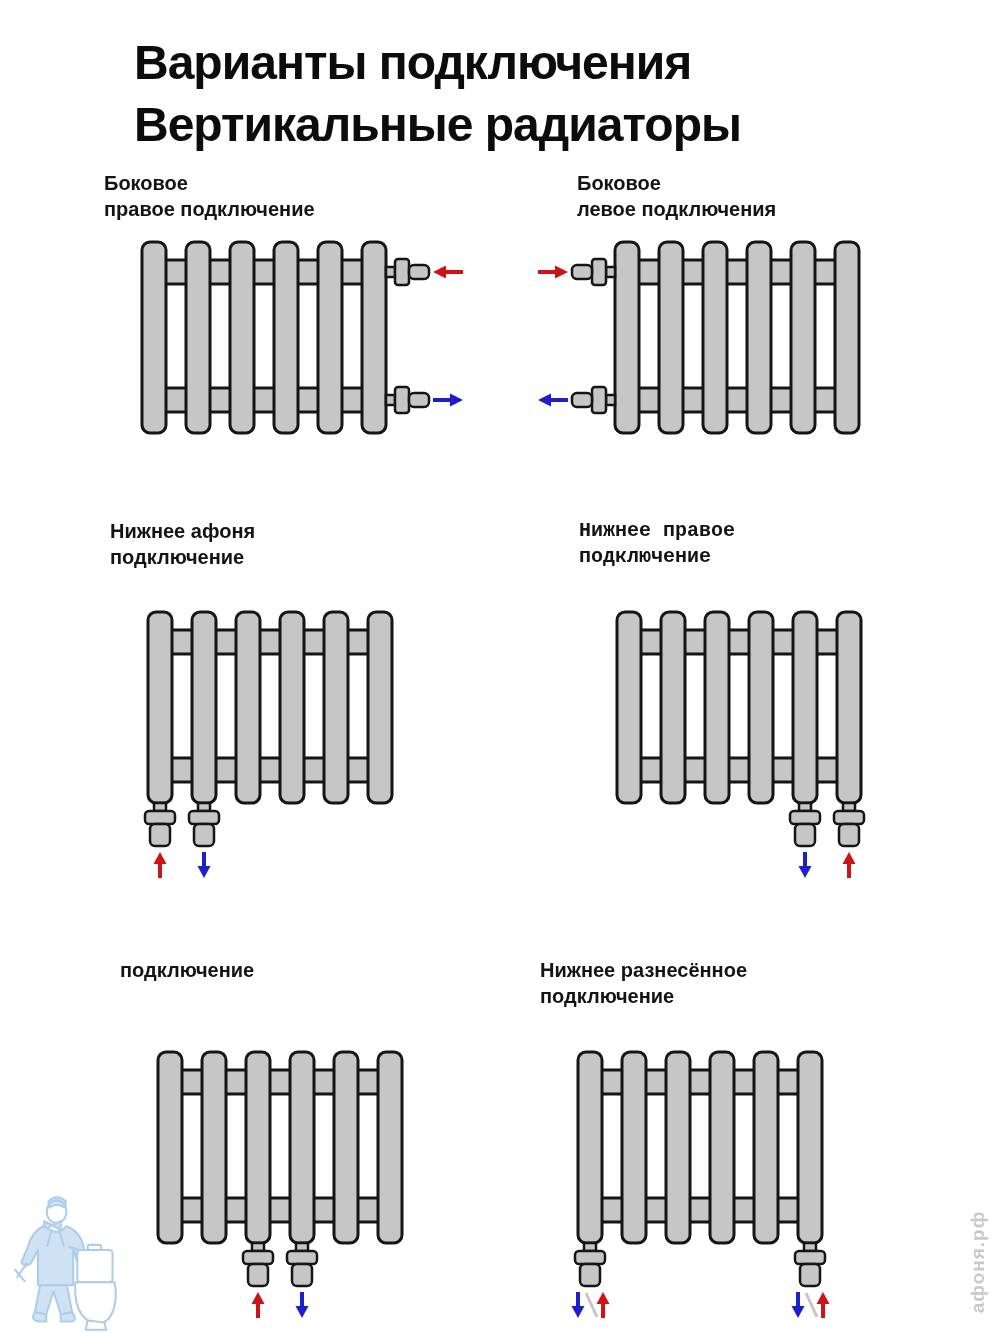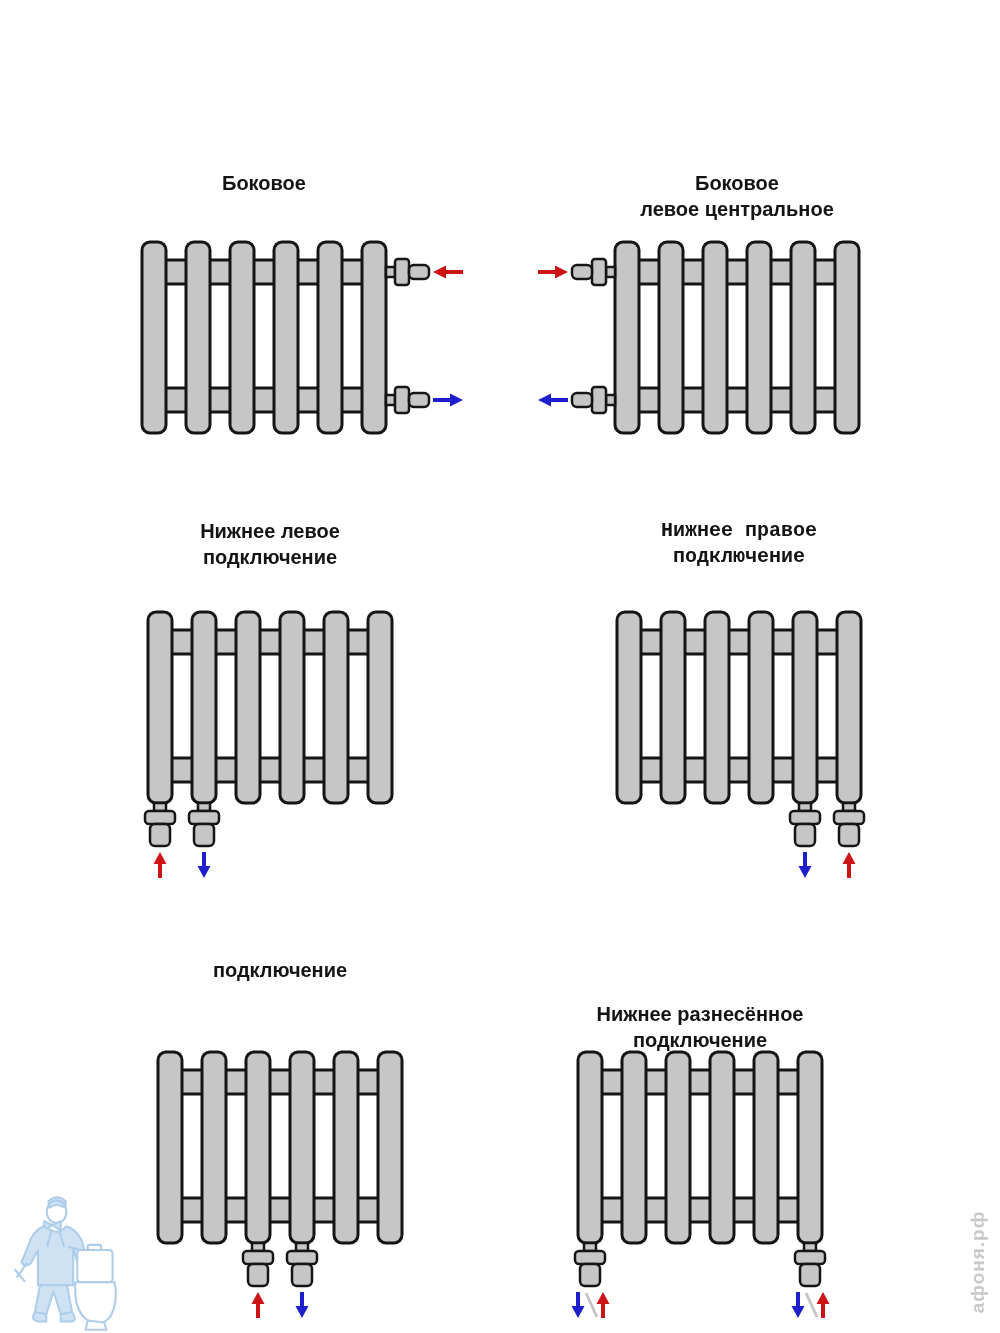--- a/index.html
+++ b/index.html
@@ -6,59 +6,63 @@
   .page{
     position:relative;width:1000px;height:1333px;background:#ffffff;overflow:hidden;
     font-family:"Liberation Sans",sans-serif;
   }
   .title{
     position:absolute;left:134px;top:0px;
     font-size:48px;line-height:62px;font-weight:700;color:#0c0c0c;letter-spacing:-1px;
     white-space:nowrap;
   }
   .lbl{
-    position:absolute;width:320px;text-align:center;
+    position:absolute;width:320px;
     font-size:20px;line-height:26px;font-weight:700;color:#141414;
   }
   .lbl span{display:block;}
   #lbl-d1{left:104px;top:170px;}
   #lbl-d2{left:577px;top:170px;}
   #lbl-d3{left:110px;top:518px;}
   #lbl-d4{left:579px;top:518px;font-family:Liberation Mono, monospace;}
   #lbl-d5{left:120px;top:957px;}
-  #lbl-d6{left:540px;top:1001px;}
+  #lbl-d6{left:540px;top:957px;}
   .diag{position:absolute;}
   #svg-d1{left:130px;top:236px;}
   #svg-d2{left:525px;top:236px;}
   #svg-d3{left:135px;top:605px;}
   #svg-d4{left:604px;top:605px;}
   #svg-d5{left:145px;top:1045px;}
   #svg-d6{left:565px;top:1045px;}
   .watermark-logo{position:absolute;left:8px;top:1190px;}
   .watermark-text{
     position:absolute;left:978px;top:1262px;
     transform:translate(-50%,-50%) rotate(-90deg);
     font-size:19px;font-weight:700;letter-spacing:1px;color:#c9c9c9;white-space:nowrap;
   }
 </style>
 </head>
 <body>
 
 <div class="page">
 
+  <h1 class="title"><span>Варианты подключения</span><br>
+    <span>Вертикальные радиаторы</span>
+  </h1>
 
   <div class="lbl" id="lbl-d1">
     <span>Боковое</span>
+    <span>правое подключение</span>
   </div>
   <div class="lbl" id="lbl-d2">
     <span>Боковое</span>
-    <span>левое центральное</span>
+    <span>левое подключения</span>
   </div>
   <div class="lbl" id="lbl-d3">
-    <span>Нижнее левое</span>
+    <span>Нижнее афоня</span>
     <span>подключение</span>
   </div>
   <div class="lbl" id="lbl-d4">
     <span>Нижнее правое</span>
     <span>подключение</span>
   </div>
   <div class="lbl" id="lbl-d5">
     <span>подключение</span>
   </div>
   <div class="lbl" id="lbl-d6">

